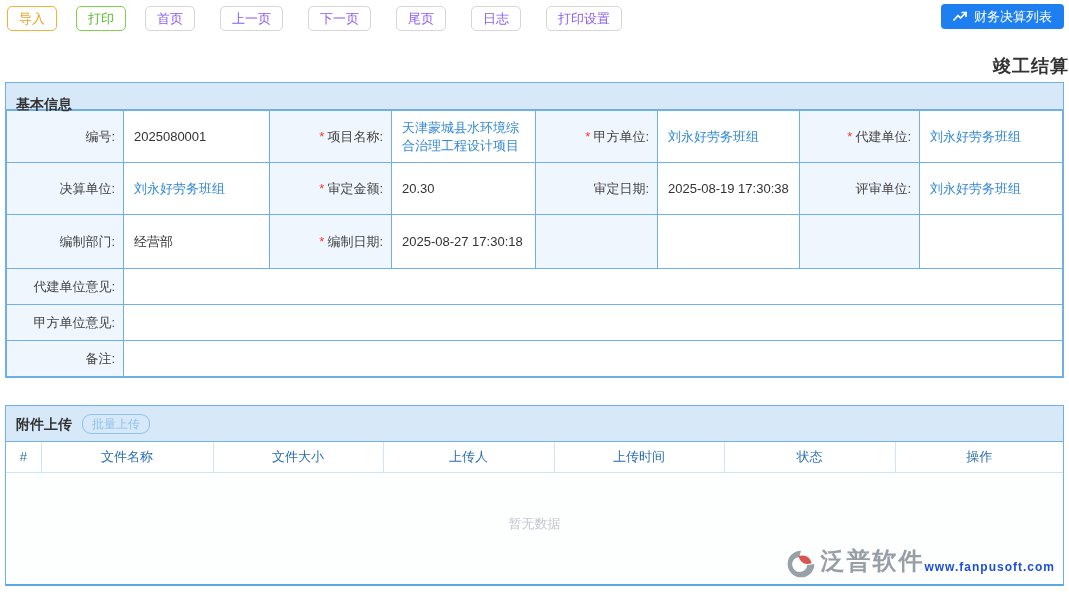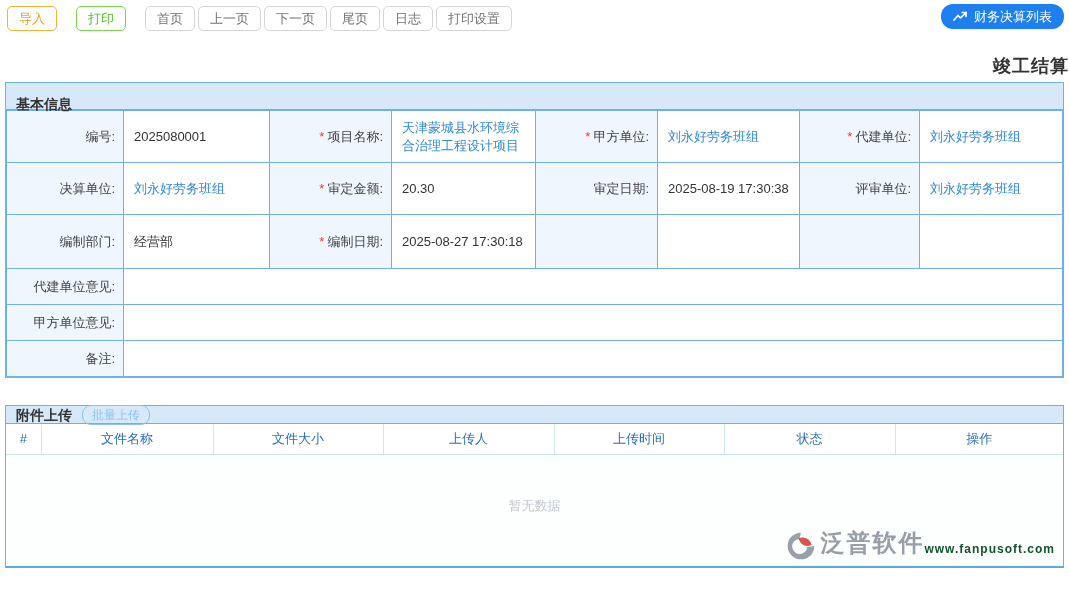--- a/index.html
+++ b/index.html
@@ -2,26 +2,26 @@
 <html><head>
 <meta charset="utf-8">
 <style>
   * { margin:0; padding:0; box-sizing:border-box; }
   html,body { width:1069px; height:611px; background:#fff; overflow:hidden;
     font-family:"Liberation Sans","DejaVu Sans",sans-serif; font-size:13px; color:#333; }
 
   
   .toolbar { display:flex; align-items:center; padding:5px 7px 0 7px; position:relative; height:32px; }
   .btn { background:#fff; border:1px solid #d6d6d6; border-radius:5px; padding:4px 11px;
-    font-size:13px; color:#737373; cursor:pointer; margin-right:3px; line-height:15px;
+    font-size:13px; color:#8b5cf6; cursor:pointer; margin-right:25px; line-height:15px;
     font-family:inherit; }
   .btn.orange { color:#f0a020; border-color:#f3b339; margin-right:19px; }
   .btn.green  { color:#5cb82e; border-color:#7ed34f; margin-right:19px; }
   .btn-primary { position:absolute; right:5px; top:4px; background:#1e80f0; color:#fff;
-    border:none; border-radius:12px; padding:5px 12px; font-size:13px; cursor:pointer;
+    border:none; border-radius:4px; padding:5px 12px; font-size:13px; cursor:pointer;
     display:flex; align-items:center; gap:6px; font-family:inherit; line-height:15px; }
 
   
   .page-title { text-align:right; font-size:18px; font-weight:bold; color:#333;
     margin:22px 0 4px 0; letter-spacing:1px; }
 
   
   .panel { margin:0 5px; border:1px solid #6fb1e6; background:#fff; }
   .panel-header { background:#d7e9f9; padding:13px 10px; font-size:14px; font-weight:bold;
     color:#333; border-bottom:1px solid #6fb1e6; height:24px; line-height:16px; }
@@ -30,35 +30,35 @@
   .info-table { width:100%; border-collapse:collapse; table-layout:fixed; }
   .info-table td { border:1px solid #6fb1e6; vertical-align:middle; font-size:13px; }
   .info-table td.lbl { background:#f0f6fe; text-align:right; padding-right:8px; color:#444;padding-left:20px; }
   .info-table td.val { background:#fff; text-align:left; padding:4px 6px 4px 10px; color:#333; }
   .r1 td { height:52px; } .r2 td { height:52px; } .r3 td { height:54px; } .rop td { height:36px; }
   .req { color:#f03b2d; margin-right:3px; }
   a.link { color:#3489d3; text-decoration:none; cursor:pointer; }
 
   
   .attach { margin-top:27px; border-bottom:2px solid #5ca8e0; }
-  .attach .panel-header { display:flex; align-items:center; height:18px; padding:0 10px; }
+  .attach .panel-header { display:flex; align-items:center; height:36px; padding:0 10px; }
   .chip { margin-left:10px; background:transparent; border:1px solid #8fc3ea; color:#8fc3ea;
     border-radius:9px; font-size:12px; padding:2px 9px; cursor:pointer; font-family:inherit; line-height:14px; }
   .attach-table { width:100%; border-collapse:collapse; table-layout:fixed; }
   .attach-table th { border-right:1px solid #cfe4f5; border-bottom:1px solid #cfe4f5;
     height:30px; font-weight:normal; color:#2a6db3; font-size:13px; background:#fff; }
   .attach-table th:last-child { border-right:none; }
   .empty-area { position:relative; height:111px; background:#fdfefe; }
   .empty-text { text-align:center; padding-top:42px; color:#c2c7d0; font-size:13px; }
 
   
   .watermark { position:absolute; right:8px; bottom:4px; display:flex; align-items:flex-start; gap:3px; }
   .wm-txt { display:flex; flex-direction:row; align-items:flex-end; }
   .brand { font-size:24px; font-weight:bold; color:#989ea6; letter-spacing:2px; line-height:26px; }
-  .url { font-size:12px; font-weight:bold; color:#14532d; letter-spacing:1px; line-height:13px; }
+  .url { font-size:12px; font-weight:bold; color:#1d4ed8; letter-spacing:1px; line-height:13px; }
 </style>
 </head>
 <body>
 
 <div class="toolbar">
   <button class="btn orange">导入</button>
   <button class="btn green">打印</button>
   <button class="btn">首页</button>
   <button class="btn">上一页</button>
   <button class="btn">下一页</button>

